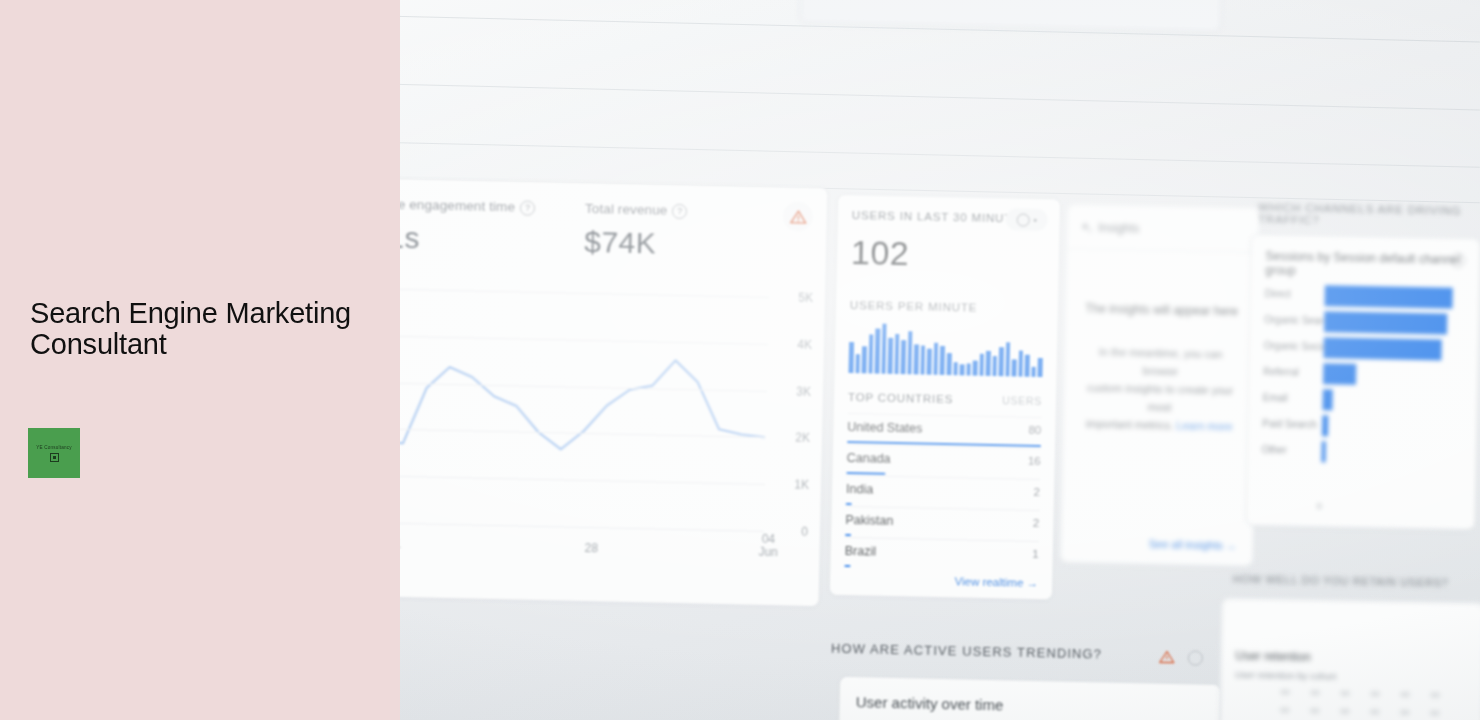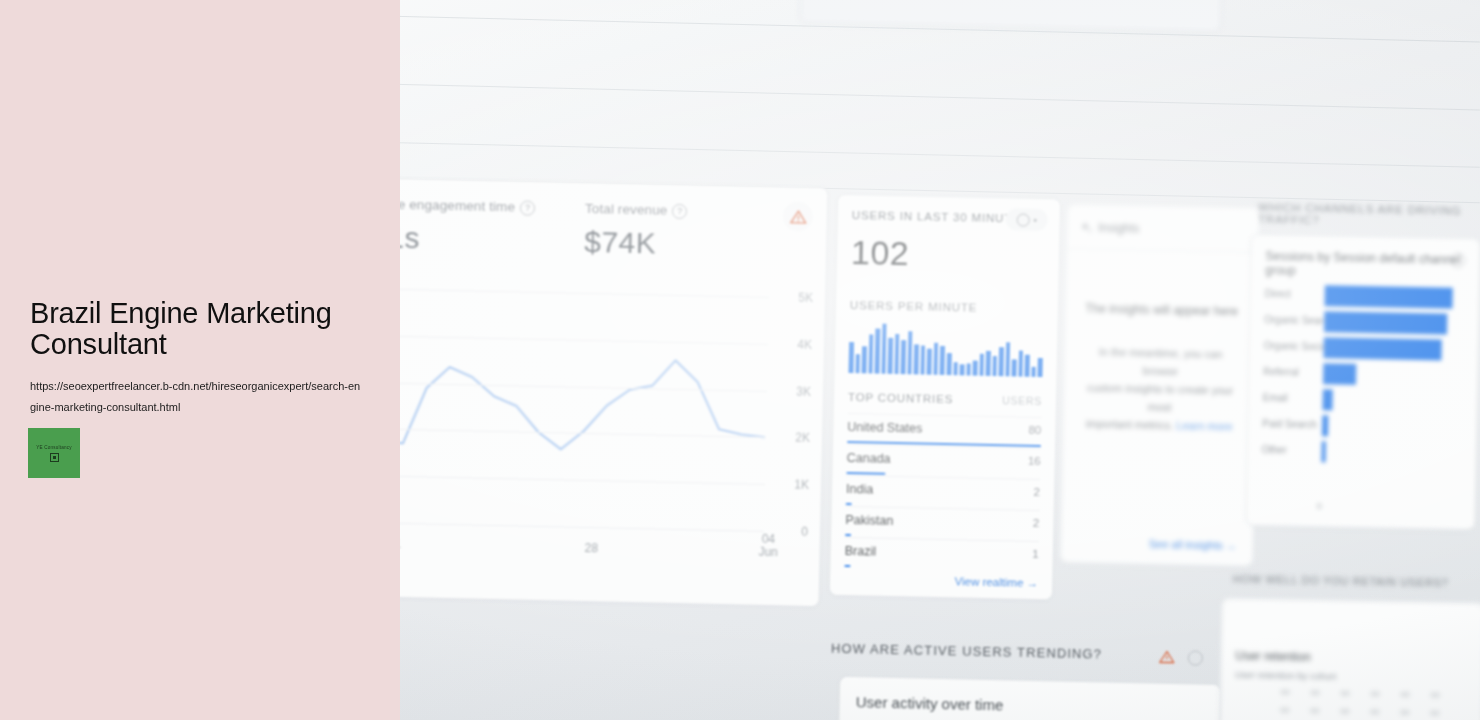--- a/index.html
+++ b/index.html
@@ -358,22 +358,21 @@
           <span style="left: 120px; top: 18px;">00</span>
           <span style="left: 150px; top: 18px;">00</span>
         </div>
 
     </div>
 
     <div class="vign"></div>
   </div>
 
   <div class="pink">
-    <div class="pg-title">Brazil Engine Marketing Consultant</div>
-    <div class="pg-url">https://seoexpertfreelancer.b-cdn.net/hireseorganicexpert/search-engine-marketing-consultant.html</div>
+    <div class="pg-title">Search Engine Marketing Consultant</div>
     <div class="logo">
       <div class="lt">YE Consultancy</div>
       <div class="li">
           <i></i>
         </div>
     </div>
   </div>
 
 </div>
 

